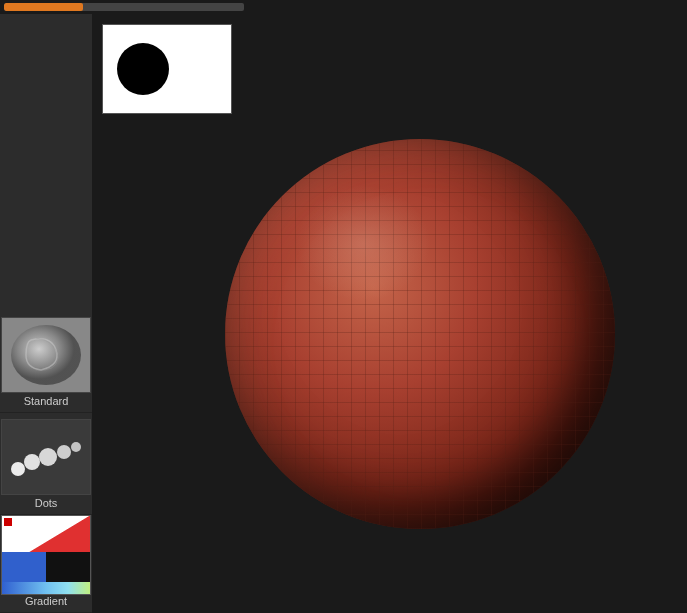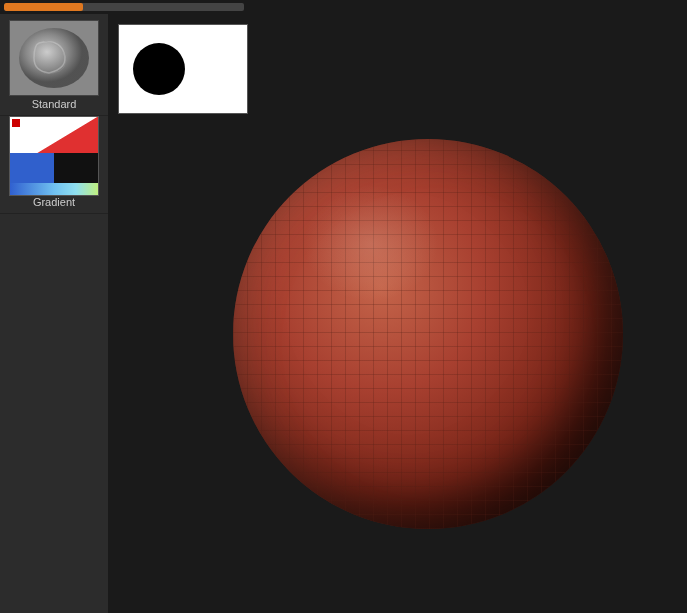--- a/index.html
+++ b/index.html
@@ -38,26 +38,27 @@
 
     
     .main-layout {
       display: flex;
       flex: 1;
       overflow: hidden;
     }
 
     
     .sidebar {
-      width: 108px;
+      width: 92px;
       background: #2c2c2c;
       display: flex;
       flex-direction: column;
       overflow-y: auto;
       flex-shrink: 0;
+      justify-content: flex-end;
     }
 
     .sidebar-item {
       display: flex;
       flex-direction: column;
       align-items: center;
       cursor: pointer;
       border-bottom: 1px solid #222;
     }
 
@@ -238,20 +239,32 @@
             </radialGradient>
           </defs>
           <ellipse cx="40" cy="35" rx="35" ry="30" fill="url(#swirl)" opacity="0.8"></ellipse>
           <path d="M25,20 Q45,15 50,30 Q55,45 35,50 Q20,48 20,35 Q20,22 25,20" fill="none" stroke="#ccc" stroke-width="1.5" opacity="0.5"></path>
           <path d="M30,18 Q50,20 52,38 Q50,52 30,50" fill="none" stroke="#999" stroke-width="1" opacity="0.4"></path>
         </svg>
       </div>
       <span class="sidebar-label">Standard</span>
     </div>
 
+    <div class="sidebar-item">
+      <div class="sidebar-thumbnail thumb-dots">
+        <svg class="dots-svg" viewBox="0 0 80 60">
+          <circle cx="12" cy="42" r="7" fill="white" opacity="0.9"></circle>
+          <circle cx="26" cy="35" r="8" fill="white" opacity="0.85"></circle>
+          <circle cx="42" cy="30" r="9" fill="white" opacity="0.8"></circle>
+          <circle cx="58" cy="25" r="7" fill="white" opacity="0.75"></circle>
+          <circle cx="70" cy="20" r="5" fill="white" opacity="0.7"></circle>
+        </svg>
+      </div>
+      <span class="sidebar-label">Dots</span>
+    </div>
 
 
 
 
     <div class="gradient-thumb-wrapper">
       <div class="gradient-picker">
         <div class="gradient-picker-inner">
 
           <div style="position:absolute;top:0;left:0;width:100%;height:68%;background:linear-gradient(to bottom right, #fff 0%, #fff 49%, #e03030 50%, #e03030 100%)"></div>
           <div style="position:absolute;top:0;left:0;width:12px;height:12px;border:2px solid white;background:#cc0000;z-index:10"></div>

